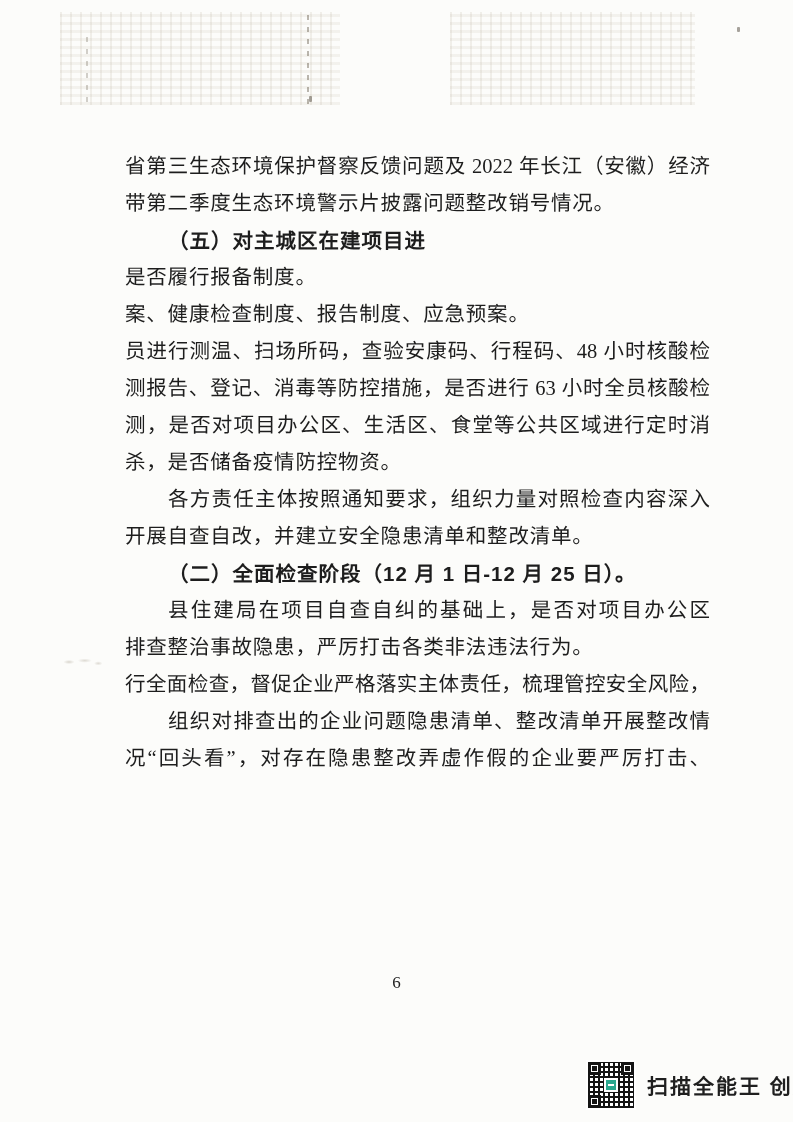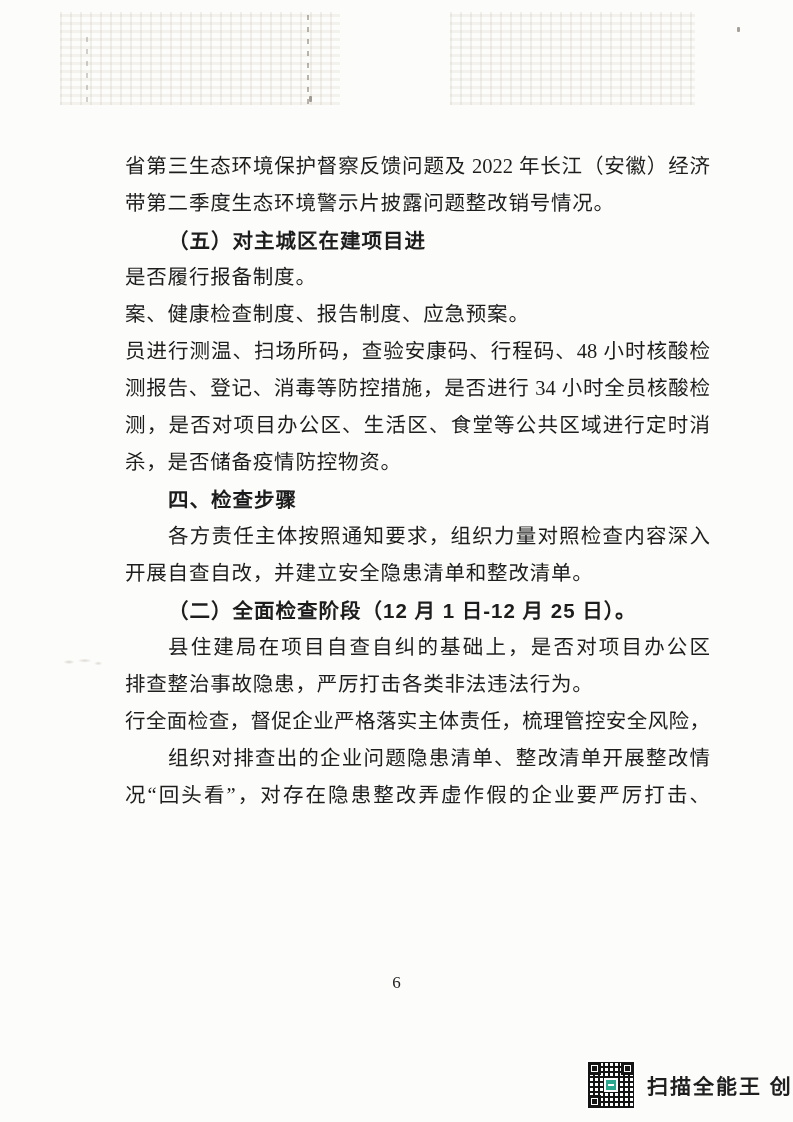--- a/index.html
+++ b/index.html
@@ -118,24 +118,23 @@
   <div class="artifact-speck" style="left:309px;top:96px;width:3px;height:6px;"></div>
   <div class="artifact-smudge" style="left:60px;top:655px;width:45px;height:14px;"></div>
 
   <div class="content">
       <div class="line flush">省第三生态环境保护督察反馈问题及 2022 年长江（安徽）经济</div>
       <div class="line">带第二季度生态环境警示片披露问题整改销号情况。</div>
       <div class="line heading indent">（五）对主城区在建项目进</div>
       <div class="line">是否履行报备制度。</div>
       <div class="line">案、健康检查制度、报告制度、应急预案。</div>
       <div class="line flush">员进行测温、扫场所码，查验安康码、行程码、48 小时核酸检</div>
-      <div class="line flush">测报告、登记、消毒等防控措施，是否进行 34 小时全员核酸检</div>
+      <div class="line flush">测报告、登记、消毒等防控措施，是否进行 63 小时全员核酸检</div>
       <div class="line flush">测，是否对项目办公区、生活区、食堂等公共区域进行定时消</div>
       <div class="line">杀，是否储备疫情防控物资。</div>
-      <div class="line heading indent">四、检查步骤</div>
       <div class="line indent flush">各方责任主体按照通知要求，组织力量对照检查内容深入</div>
       <div class="line">开展自查自改，并建立安全隐患清单和整改清单。</div>
       <div class="line heading indent">（二）全面检查阶段（12 月 1 日-12 月 25 日）。</div>
       <div class="line indent flush">县住建局在项目自查自纠的基础上，是否对项目办公区</div>
       <div class="line">排查整治事故隐患，严厉打击各类非法违法行为。</div>
       <div class="line flush">行全面检查，督促企业严格落实主体责任，梳理管控安全风险，</div>
       <div class="line indent flush">组织对排查出的企业问题隐患清单、整改清单开展整改情</div>
       <div class="line flush">况“回头看”，对存在隐患整改弄虚作假的企业要严厉打击、</div>
     </div>
 

